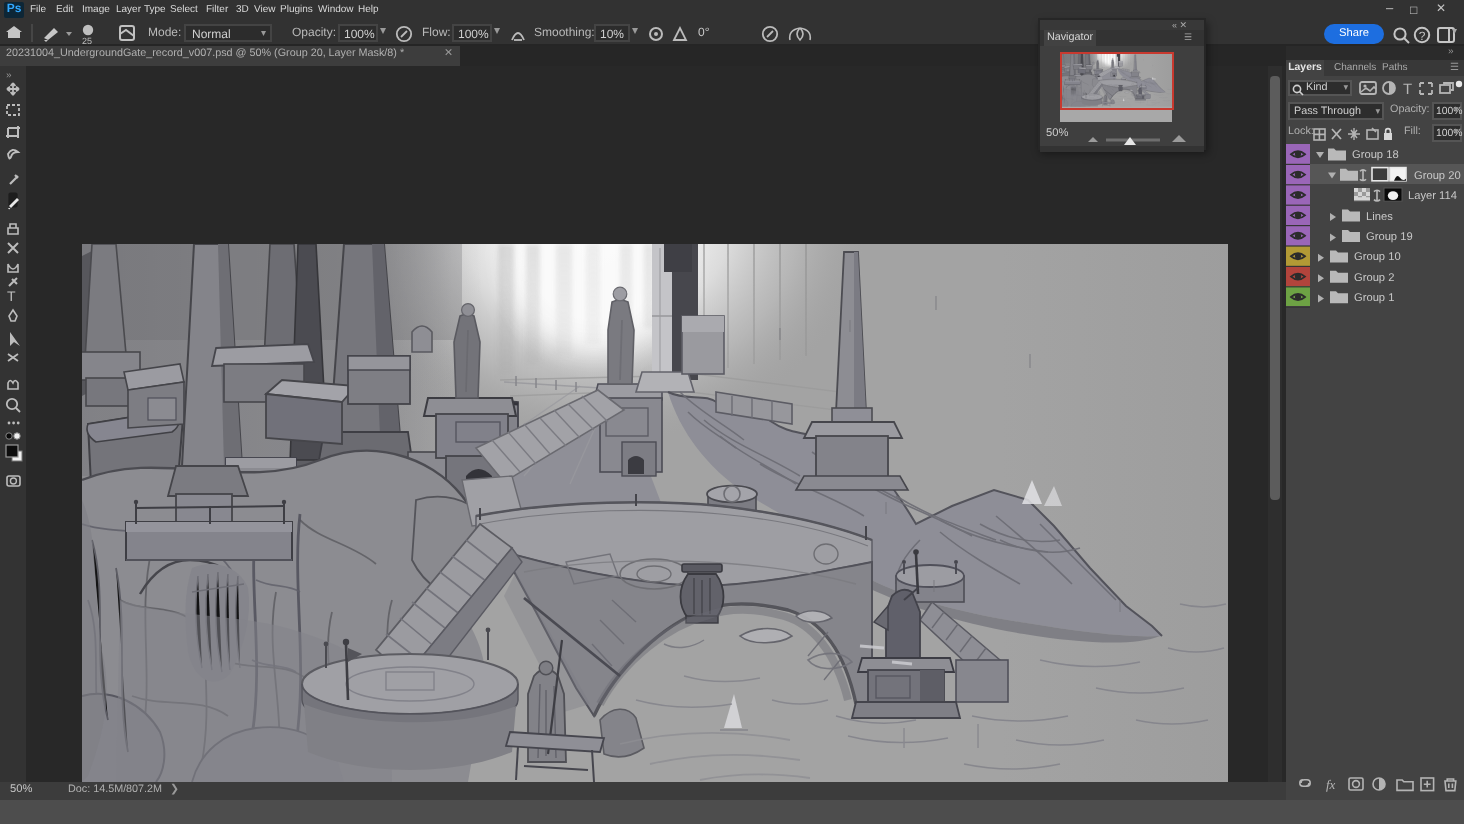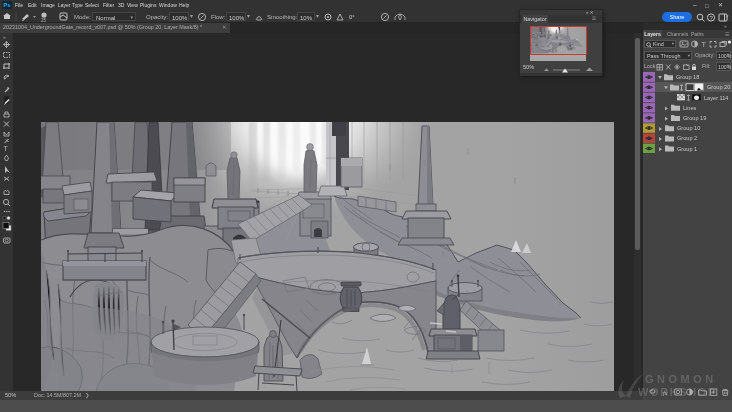--- a/index.html
+++ b/index.html
@@ -749,21 +749,14 @@
 </div>
 
 <div class="abs" style="left:0;top:391px;width:643px;height:9px;background:#3c3c3c">
   <span class="t" style="position:absolute;left:5px;top:1.5px;font-size:5.6px;color:#c3c3c3">50%</span>
   <span class="t" style="position:absolute;left:34px;top:1.5px;font-size:5.4px;color:#b0b0b0">Doc: 14.5M/807.2M</span>
   <span class="t" style="position:absolute;left:85px;top:1.5px;font-size:5.4px;color:#9a9a9a">❯</span>
 </div>
 
 <div class="abs" style="left:0;top:400px;width:732px;height:12px;background:#4d4d4d"></div>
 
-<div class="abs" style="left:610px;top:370px;width:122px;height:34px;color:rgba(175,175,175,0.30);font-weight:bold;font-family:'Liberation Sans',sans-serif">
-  <svg class="abs" style="left:2px;top:0" width="34" height="32" viewBox="0 0 34 32">
-        <path d="M8 28 Q3 19 12 10 Q7 21 14 26 Q10 28 8 28 Z M14 26 Q21 9 31 4 Q21 15 18 28 Z" fill="rgba(175,175,175,0.20)"></path>
-      </svg>
-  <div class="abs" style="left:35px;top:3px;font-size:11px;letter-spacing:3.5px;transform:scale(1,0.95)">GNOMON</div>
-  <div class="abs" style="left:28px;top:16px;font-size:11px;letter-spacing:1.6px;transform:scale(1,0.95)">WORKSHOP</div>
-</div>
 
 </div>
 
 </body></html>

